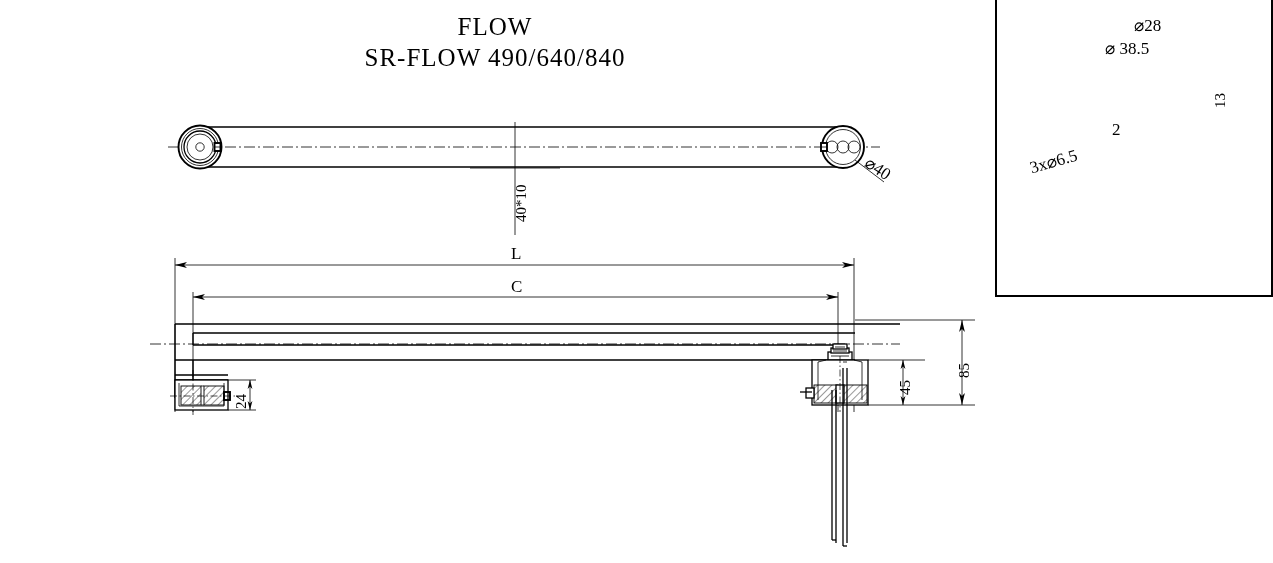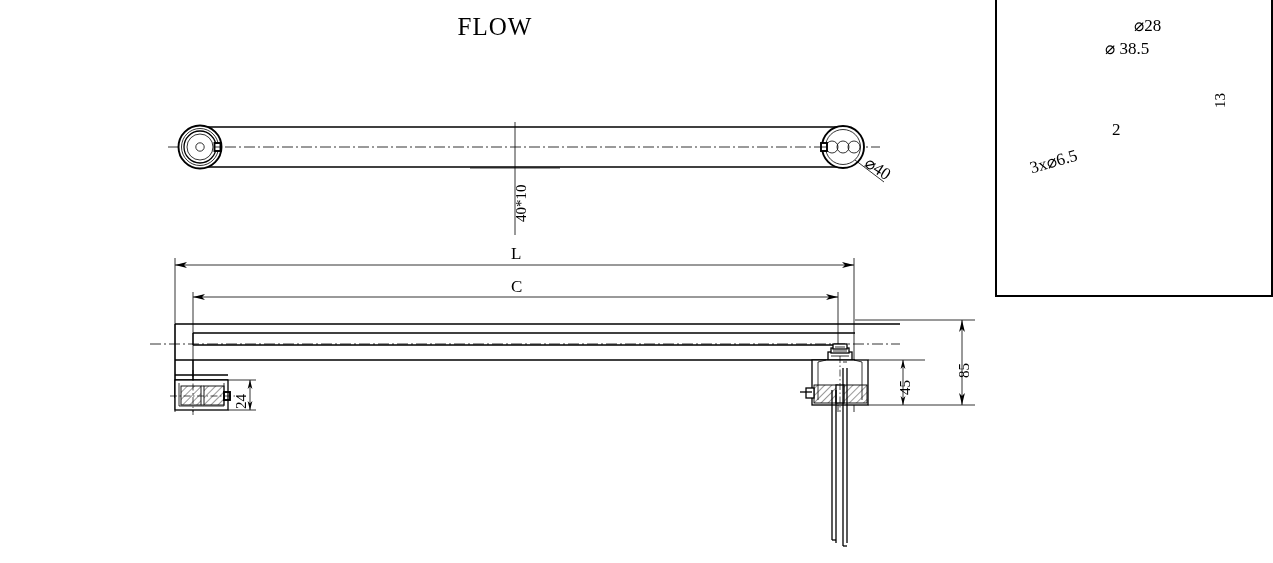--- a/index.html
+++ b/index.html
@@ -55,20 +55,21 @@
     border:2px solid #000;box-sizing:border-box;background:#fff;
   }
 </style>
 </head>
 <body>
 
 <div class="stage">
 
   <div class="title-block">
     <div class="title-main">FLOW</div>
+    <div class="title-sub">SR-FLOW  490/640/840</div>
   </div>
 
   <svg width="1273" height="563">
     <defs>
       <pattern id="hatchPat" width="5" height="5" patternUnits="userSpaceOnUse" patternTransform="rotate(45)">
         <line x1="0" y1="0" x2="0" y2="5" stroke="#000" stroke-width="0.8"></line>
       </pattern>
       <pattern id="hatchPat2" width="4" height="4" patternUnits="userSpaceOnUse" patternTransform="rotate(45)">
         <line x1="0" y1="0" x2="0" y2="4" stroke="#000" stroke-width="0.7"></line>
       </pattern>

